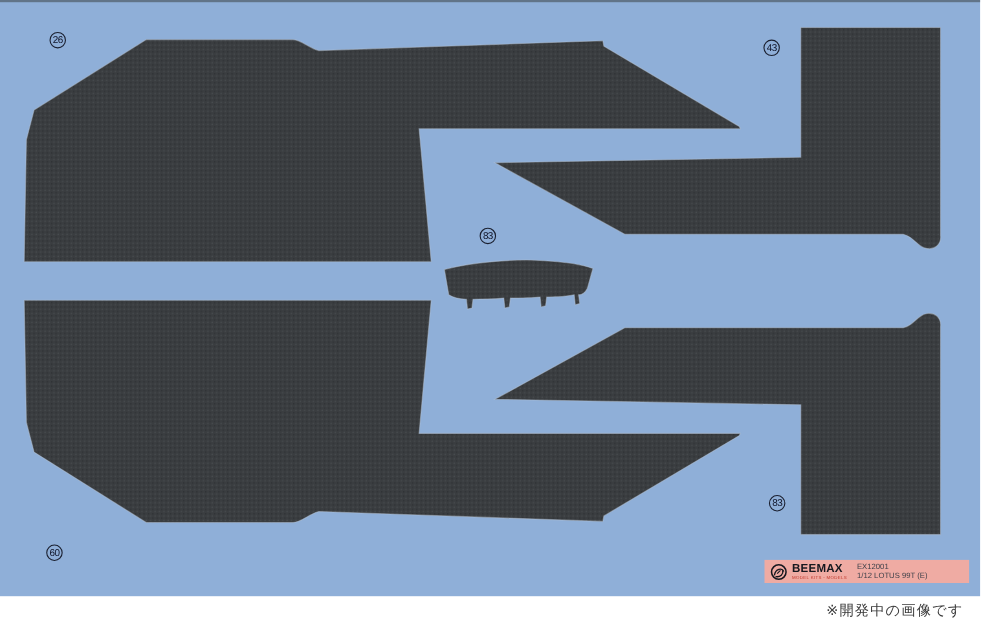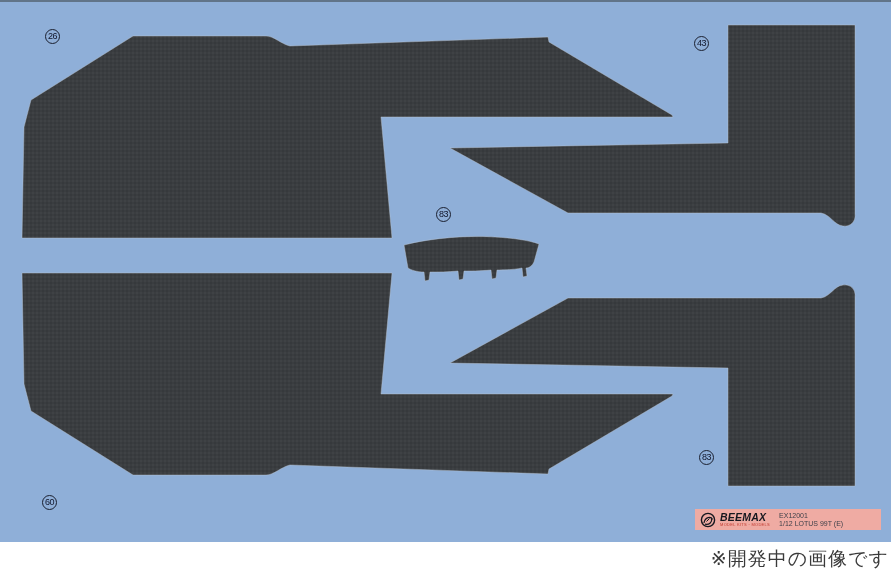--- a/index.html
+++ b/index.html
@@ -64,21 +64,20 @@
     width: 186px; height: 21px;
     background: var(--label-pink);
     display: flex;
     align-items: center;
     padding-left: 5px;
     box-sizing: border-box;
   }
   .brand-block { display:flex; flex-direction:column; margin-left:4px; }
   .brand-name {
     font-weight: bold;
-    font-style: italic;
     font-size: 10.5px;
     letter-spacing: .2px;
     color: var(--brand-dark);
     line-height: 1;
   }
   .brand-sub {
     font-size: 4px;
     color: var(--brand-red);
     line-height: 1;
     margin-top: 1px;
@@ -86,22 +85,22 @@
     white-space: nowrap;
   }
   .code-block {
     margin-left: 9px;
     display: flex; flex-direction: column;
     color: var(--code-text);
   }
   .code-line { font-size: 7px; line-height: 8px; white-space: nowrap; }
   .dev-note {
     position: absolute;
-    right: 5px; top: 546px;
-    font-size: 19px;
+    right: 18px; top: 546px;
+    font-size: 13px;
     letter-spacing: 1px;
     color: var(--note-text);
     font-family: "DejaVu Sans", sans-serif;
   }
 </style>
 </head>
 <body>
 
 <div class="page">
 

